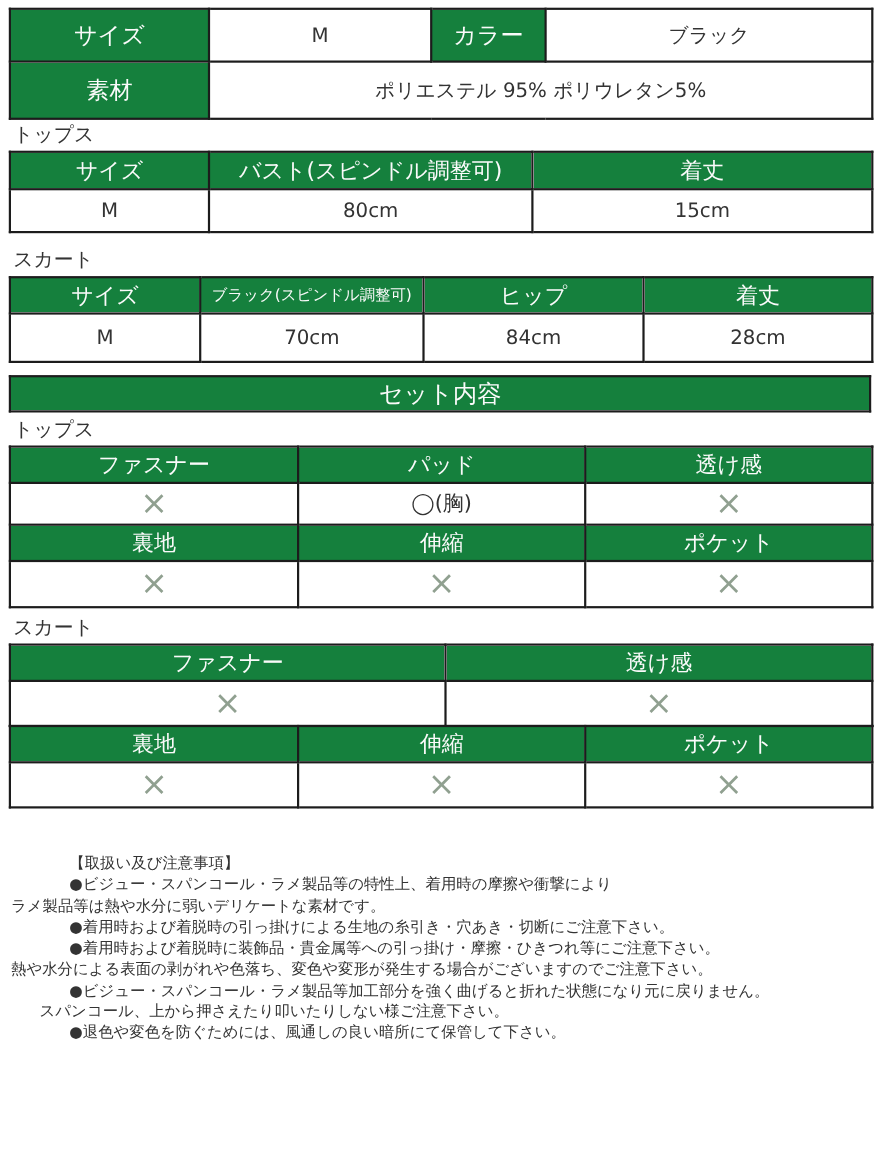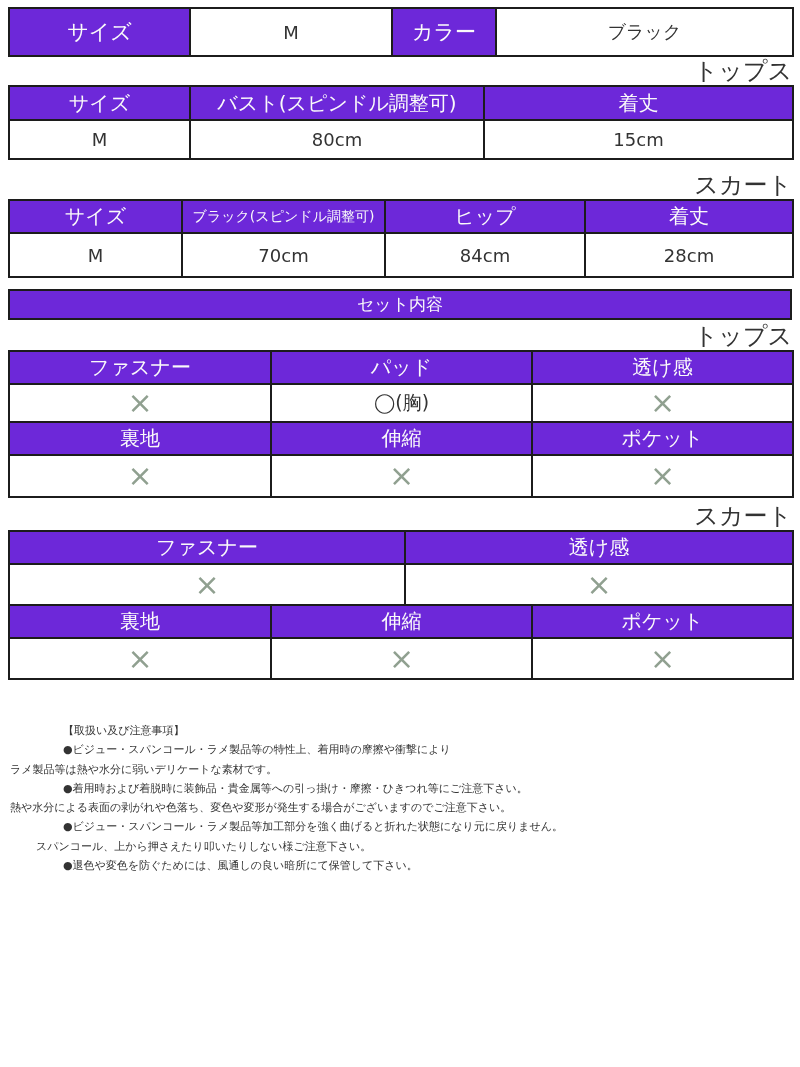--- a/index.html
+++ b/index.html
@@ -8,55 +8,55 @@
     font-family:"DejaVu Sans","Liberation Sans",sans-serif;
     color:#333333; overflow:hidden;
   }
   .wrap { padding:7px 8px 0 8px; }
 
   table { border-collapse:collapse; width:784px; table-layout:fixed; }
   th, td {
     border:2px solid #1c1c1c; text-align:center; vertical-align:middle;
     padding:0; overflow:hidden; white-space:nowrap;
   }
-  th { background:#6d28d9; color:#fafafa; font-weight:normal; font-size:20px; }
+  th { background:#15803d; color:#fafafa; font-weight:normal; font-size:20px; }
   td { font-size:18px; color:#333333; }
 
   .t1 th { font-size:21px; }
   tr.h46 > * { height:46px; }
   tr.h50 > * { height:50px; }
   tr.h32 > * { height:32px; }
   tr.h37 > * { height:37px; }
   tr.h31 > * { height:31px; }
   tr.h42 > * { height:42px; }
   tr.h27 > * { height:27px; }
   tr.h41 > * { height:41px; }
   tr.h36 > * { height:36px; }
   tr.h40 > * { height:40px; }
   tr.h39 > * { height:39px; }
 
   .small-header { font-size:14px; }
-  .set-header { font-size:17px; }
+  .set-header { font-size:22px; }
 
   .cross { font-size:30px; color:#90a090; line-height:30px; }
   .pad-val { font-size:19px; }
 
   .section-label {
-    height:24px; line-height:24px; font-size:24px; color:#333333;
-    padding-left:4px; text-align:right;
+    height:24px; line-height:24px; font-size:18px; color:#333333;
+    padding-left:4px; text-align:left;
   }
   .mt2  { margin-top:2px; }
   .mt4  { margin-top:4px; }
   .mt6  { margin-top:6px; }
   .mt11 { margin-top:11px; }
   .mt13 { margin-top:13px; }
   .mtneg { margin-top:-2px; }
 
   .care {
-    margin-top:41px; font-size:11px; line-height:19.3px; color:#333333;
+    margin-top:41px; font-size:14px; line-height:19.3px; color:#333333;
     text-align:left; white-space:nowrap;
   }
   .care div { height:19.3px; overflow:hidden; }
   .ind-a { padding-left:55px; }
   .ind-b { padding-left:28px; }
   .ind-0 { padding-left:2px; }
 </style>
 </head>
 <body>
 
@@ -69,20 +69,24 @@
         <col style="width:104px">
         <col style="width:297px">
       </colgroup>
     <tbody>
         <tr class="h46">
       <th>サイズ</th>
       <td>M</td>
       <th>カラー</th>
       <td>ブラック</td>
     </tr>
+    <tr class="h50">
+      <th>素材</th>
+      <td colspan="3">ポリエステル 95% ポリウレタン5%</td>
+    </tr>
   </tbody>
     </table>
 
   <div class="section-label mt2">トップス</div>
   <table class="mt2">
     <colgroup>
         <col style="width:181px">
         <col style="width:294px">
         <col style="width:309px">
       </colgroup>
@@ -197,20 +201,21 @@
       <td class="cross">×</td>
       <td class="cross">×</td>
     </tr>
   </tbody>
     </table>
 
   <div class="care">
     <div class="ind-a">【取扱い及び注意事項】</div>
     <div class="ind-a">●ビジュー・スパンコール・ラメ製品等の特性上、着用時の摩擦や衝撃により</div>
     <div class="ind-0">ラメ製品等は熱や水分に弱いデリケートな素材です。</div>
+    <div class="ind-a">●着用時および着脱時の引っ掛けによる生地の糸引き・穴あき・切断にご注意下さい。</div>
     <div class="ind-a">●着用時および着脱時に装飾品・貴金属等への引っ掛け・摩擦・ひきつれ等にご注意下さい。</div>
     <div class="ind-0">熱や水分による表面の剥がれや色落ち、変色や変形が発生する場合がございますのでご注意下さい。</div>
     <div class="ind-a">●ビジュー・スパンコール・ラメ製品等加工部分を強く曲げると折れた状態になり元に戻りません。</div>
     <div class="ind-b">スパンコール、上から押さえたり叩いたりしない様ご注意下さい。</div>
     <div class="ind-a">●退色や変色を防ぐためには、風通しの良い暗所にて保管して下さい。</div>
   </div>
 
 </div>
 
 </body></html>

